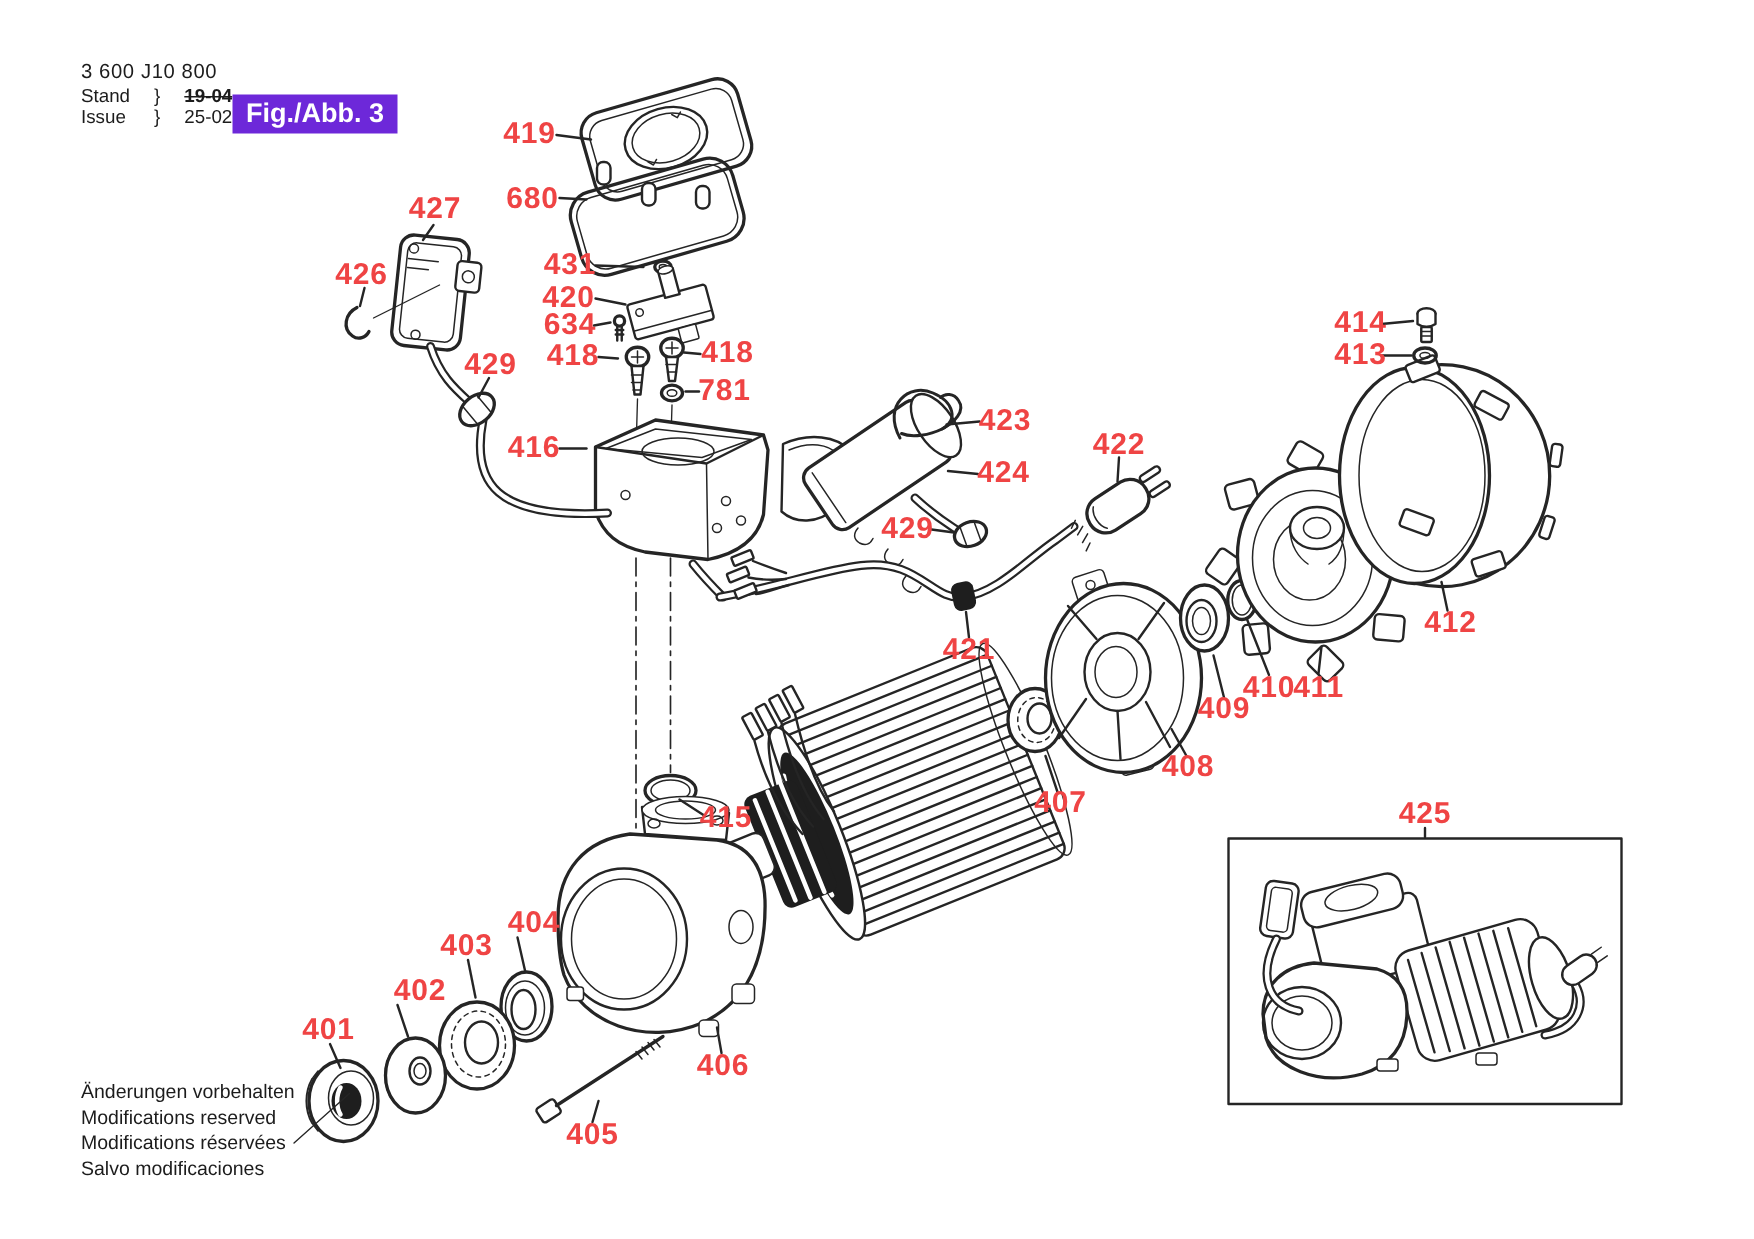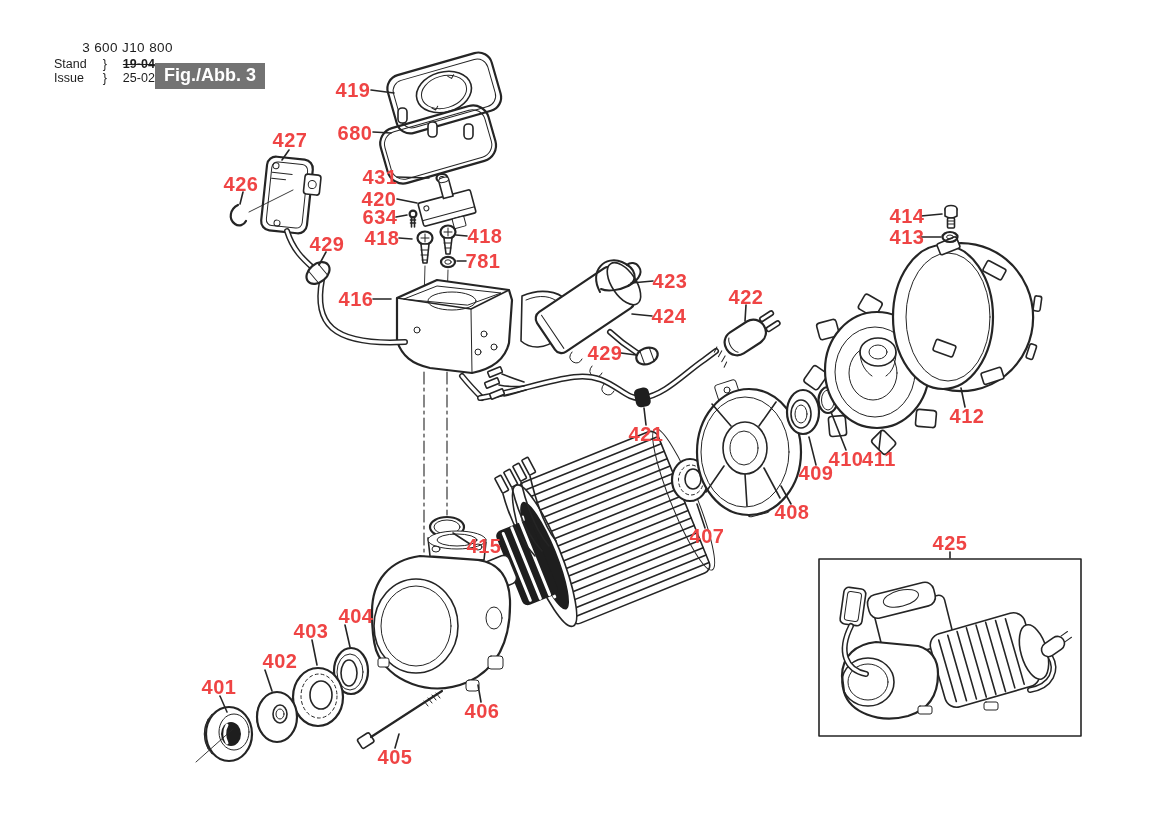--- a/index.html
+++ b/index.html
@@ -14,25 +14,25 @@
   svg.art .lead{stroke-width:1.3;}
   svg.art .guide{stroke-width:.9;}
   svg.art .dashdot{stroke-width:1.1;stroke-dasharray:12 4 3 4;}
   svg.art .balls{stroke-width:1;stroke-dasharray:3 3;}
   svg.art .cable{stroke-width:6;}
   svg.art .cablein{stroke:#fff;stroke-width:3;}
   svg.art .wire{stroke-width:2;}
   .callout{position:absolute;transform:translate(-50%,-50%);font-weight:bold;font-size:20px;
            letter-spacing:.5px;white-space:nowrap;color:#ef4444;}
   .hdr{position:absolute;left:54px;top:40px;}
-  .hdr-code{font-size:13.5px;letter-spacing:.4px;margin-bottom:2px;text-align:right;}
+  .hdr-code{font-size:13.5px;letter-spacing:.4px;margin-bottom:2px;}
   .issue-grid{display:grid;grid-template-columns:auto auto auto;column-gap:4px;
               font-size:12.5px;line-height:14px;align-items:center;gap:16px;}
   .struck{text-decoration:line-through;font-weight:bold;}
-  .badge{position:absolute;left:155px;top:63px;background:#737373;color:#fff;font-weight:bold;
+  .badge{position:absolute;left:155px;top:63px;background:#6d28d9;color:#fff;font-weight:bold;
          font-size:18px;padding:2px 9px 3px 9px;}
   .footer{position:absolute;left:54px;top:719px;font-size:13px;line-height:17px;}
 </style>
 </head>
 <body>
 
 <div class="page">
 
 <svg class="art" width="1169" height="826" viewBox="0 0 1169 826">
 
@@ -489,14 +489,20 @@
 <div class="callout" style="left:907px;top:216px">414</div>
 <div class="callout" style="left:484px;top:546px">415</div>
 <div class="callout" style="left:950px;top:543px">425</div>
 <div class="callout" style="left:482px;top:711px">406</div>
 <div class="callout" style="left:395px;top:757px">405</div>
 <div class="callout" style="left:356px;top:616px">404</div>
 <div class="callout" style="left:311px;top:631px">403</div>
 <div class="callout" style="left:280px;top:661px">402</div>
 <div class="callout" style="left:219px;top:687px">401</div>
 
-
+<div class="footer">
+  <div>Änderungen vorbehalten</div>
+  <div>Modifications reserved</div>
+  <div>Modifications réservées</div>
+  <div>Salvo modificaciones</div>
 </div>
 
+</div>
+
 </body></html>

